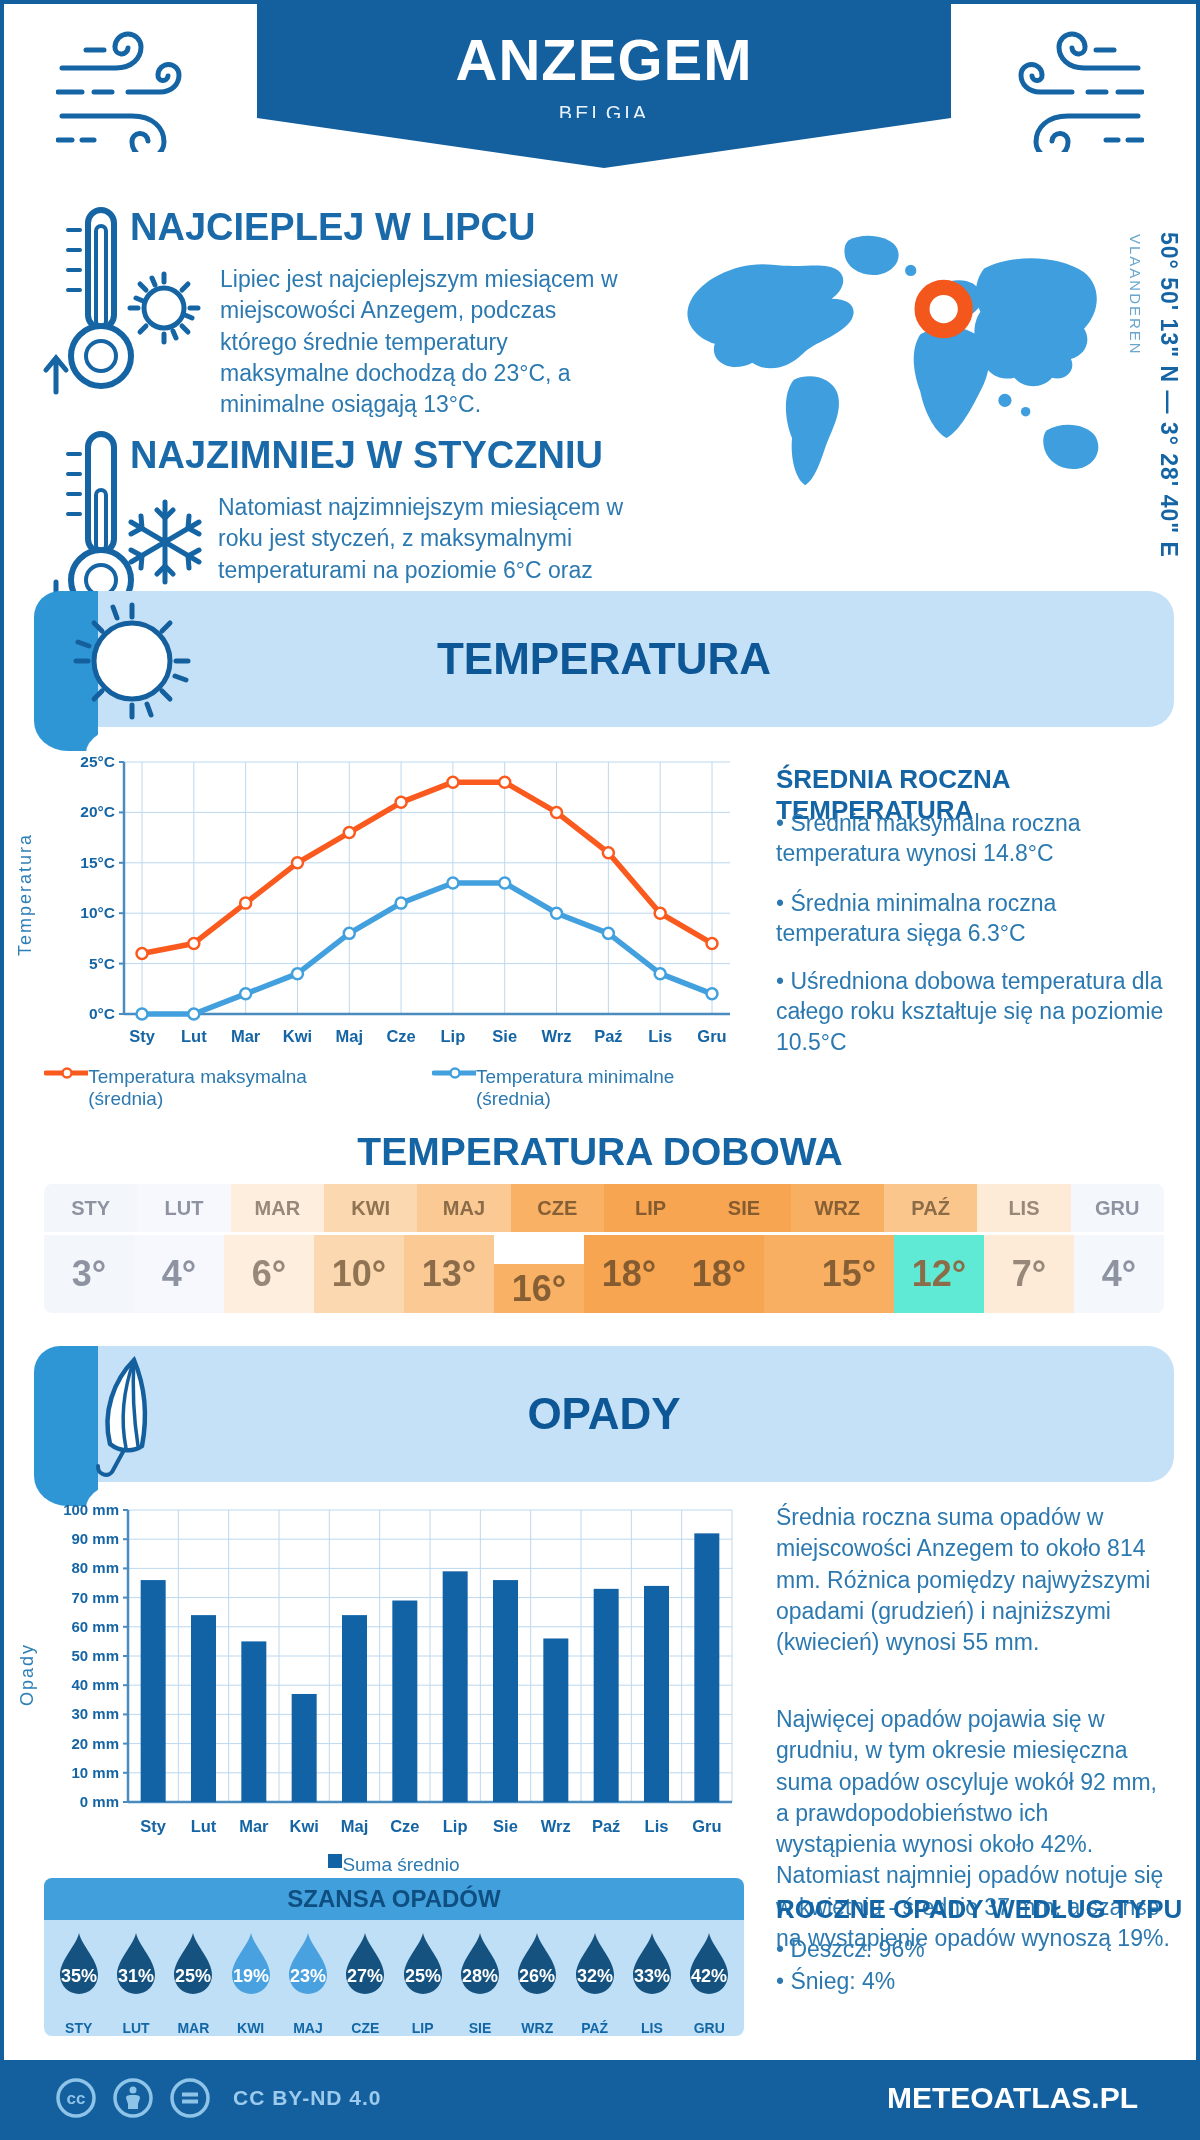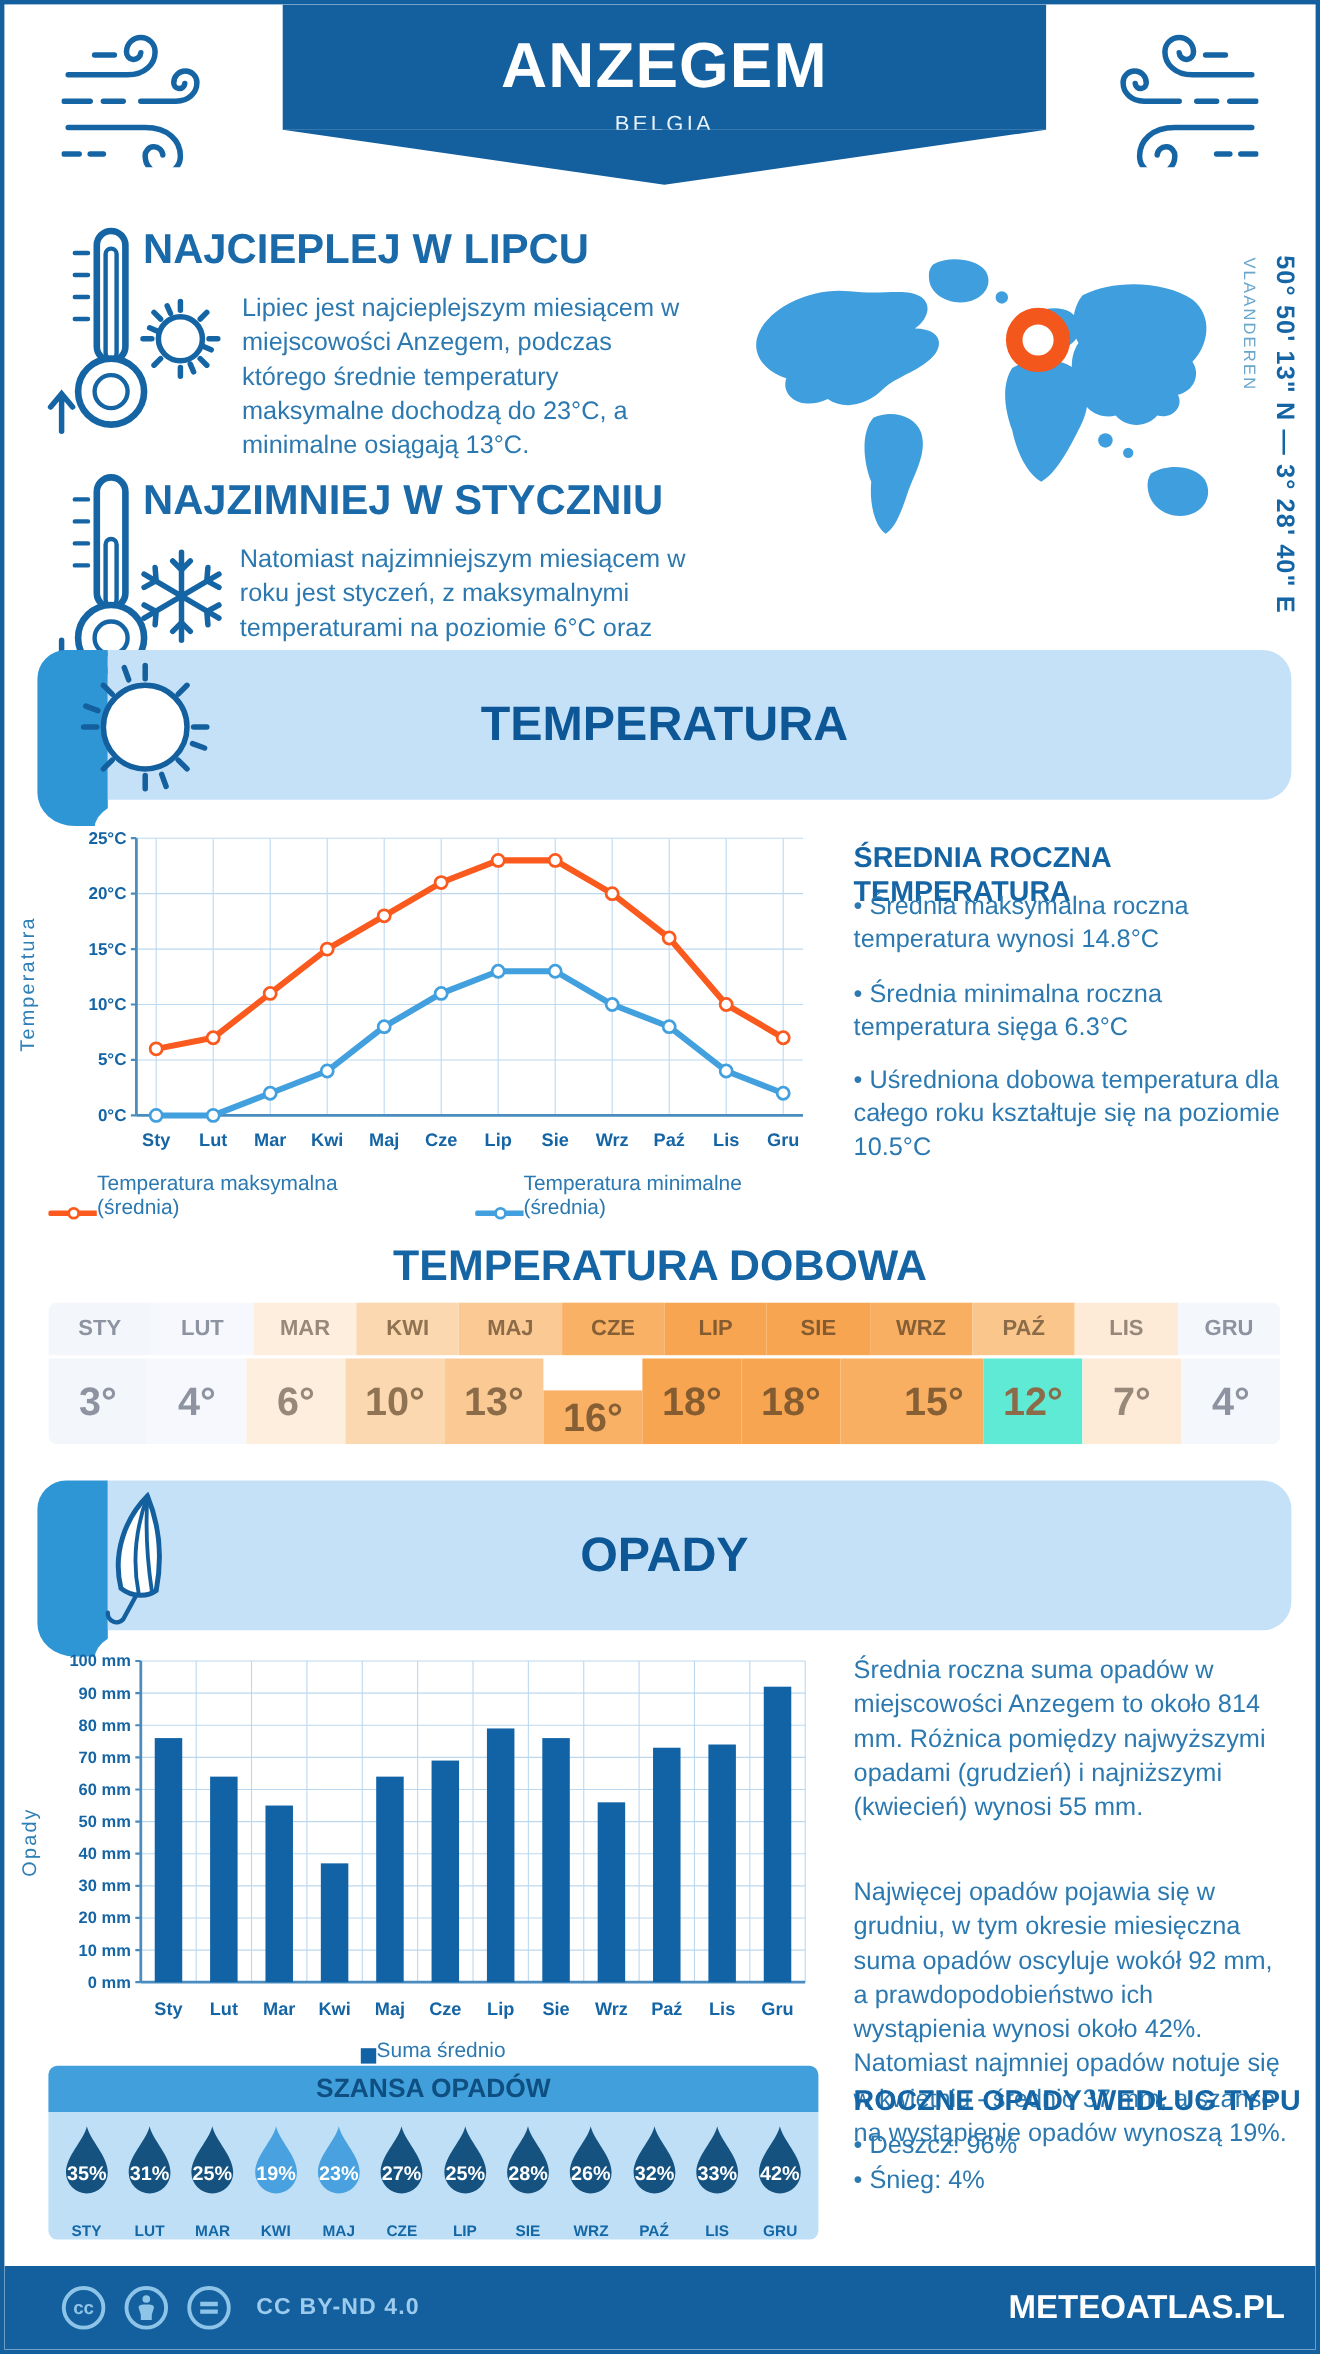--- a/index.html
+++ b/index.html
@@ -43,21 +43,21 @@
   .band .band-title { position:absolute; left:0; top:0; width:100%; height:136px;
                       display:flex; align-items:center; justify-content:center;
                       color:#0d5796; font-size:44px; font-weight:bold; }
   .band .band-icon { position:absolute; left:34px; top:6px; }
 
   
   .vlabel { position:absolute; color:#2f7fb7; font-size:18px; letter-spacing:2px;
             transform:rotate(-90deg); transform-origin:center; }
   .legend { position:absolute; display:flex; justify-content:center; align-items:center; gap:56px;
             width:700px; color:#2b79b0; font-size:19px; }
-  .legend .item { display:flex; align-items:flex-end; }
+  .legend .item { display:flex; align-items:flex-start; }
 
   
   .tbl-title { position:absolute; left:0; top:1126px; width:100%; text-align:center;
                color:#1565a5; font-size:39px; font-weight:bold; }
   .daily { position:absolute; left:40px; top:1180px; width:1120px; border-radius:8px; overflow:hidden; }
   .daily .row { display:flex; }
   .daily .row.months { height:48px; margin-bottom:3px; }
   .daily .row.vals { height:78px; }
   .daily .cell { flex:1; display:flex; align-items:center; justify-content:center; }
   .daily .row.months .cell { font-size:20px; font-weight:bold; }
@@ -76,21 +76,21 @@
   .chance .bodyarea { height:116px; background:#bfdff7; border-radius:0 0 8px 8px;
                       display:flex; padding:0 6px; }
   .chance .dropcell { flex:1; display:flex; flex-direction:column; align-items:center; justify-content:space-between; }
   .chance .dropcell .mon { color:#1467a5; font-size:14px; font-weight:bold; margin-top:-2px; }
 
   
   .footer { position:absolute; left:0; bottom:0; width:100%; height:76px; background:#14609f;
             display:flex; align-items:center; }
   .footer .lic { display:flex; align-items:center; gap:13px; margin-left:50px; }
   .footer .lic-text { color:#9dcbee; font-size:21px; font-weight:bold; letter-spacing:1px; margin-left:8px; }
-  .footer .brand { margin-left:auto; margin-right:28px; color:#ffffff; font-size:30px; font-weight:bold; }
+  .footer .brand { margin-left:auto; margin-right:58px; color:#ffffff; font-size:30px; font-weight:bold; }
 </style>
 </head>
 <body>
 
 <div class="page">
 
   <svg class="wind left" width="150" height="122" viewBox="0 0 150 122" fill="none" stroke="#1565a5" stroke-width="5" stroke-linecap="round">
     <path d="M6 38 H60 C76 38 85 28 85 17 A13 13 0 1 0 59 17 A6.5 6.5 0 0 0 72 18"></path>
     <path d="M72 62 H104 C116 62 123 54 123 45 A10.5 10.5 0 1 0 102 45 A5 5 0 0 0 112 46"></path>
     <path d="M6 86 H76 C97 86 108 98 108 112 A16 16 0 1 1 76 112 A8 8 0 0 1 92 111"></path>

